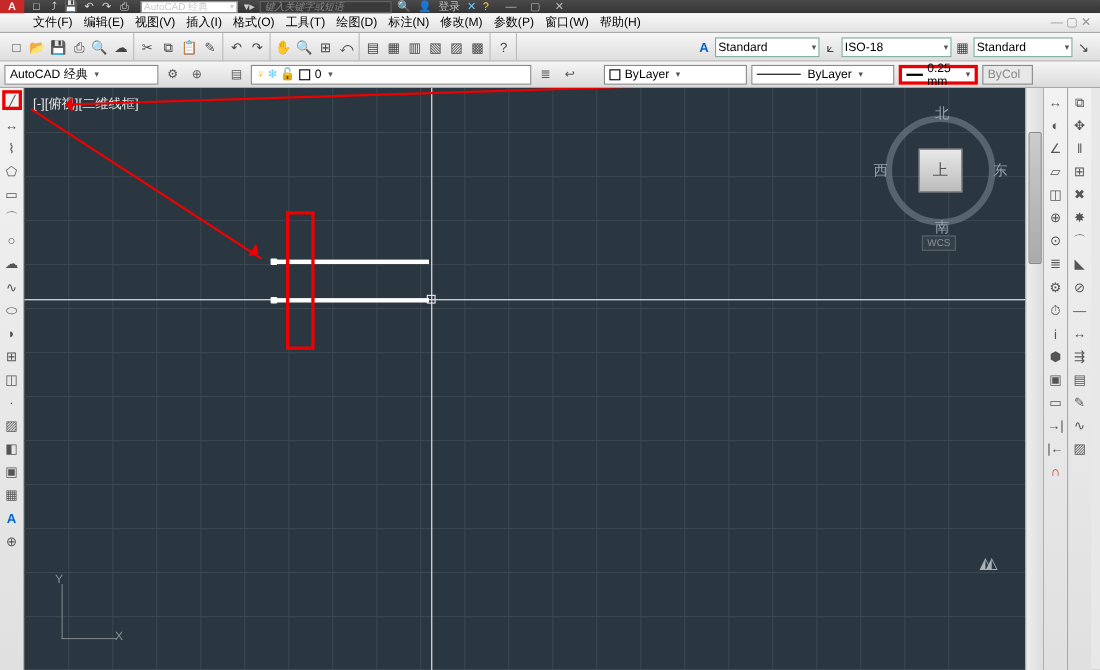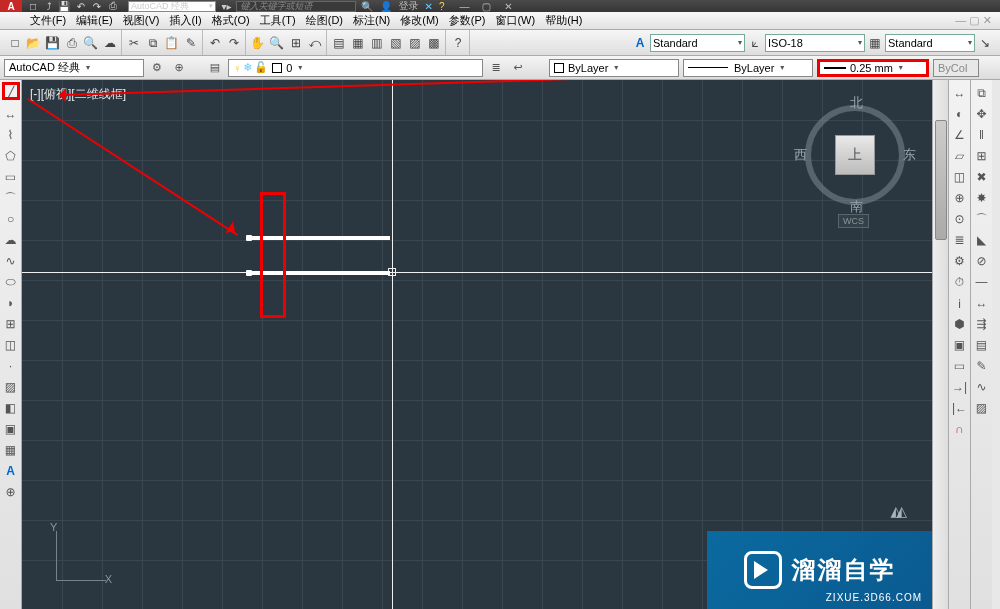--- a/index.html
+++ b/index.html
@@ -231,21 +231,21 @@
   <div class="combo" style="width:130px">
     <span style="width:10px;height:10px;background:#fff;border:1px solid #000;margin-right:4px"></span>
     <span>ByLayer</span>
       <span class="arrow">▾</span>
   </div>
   <div class="combo" style="width:130px">
     <span style="width:40px;height:1px;background:#000;margin-right:6px"></span>
     <span>ByLayer</span>
       <span class="arrow">▾</span>
   </div>
-  <div class="combo lineweight-box" style="width:112px">
+  <div class="combo lineweight-box" style="width:72px">
     <span style="width:22px;height:2px;background:#000;margin-right:4px"></span>
     <span>0.25 mm</span>
       <span class="arrow">▾</span>
   </div>
   <div class="combo" style="width:46px;background:#e8e8e8;color:#888">
     <span>ByCol</span>
   </div>
 </div>
 
 <div class="main">
@@ -345,27 +345,20 @@
 
       <div class="ucs">
         <div class="ax-y"></div>
           <div class="ax-x"></div>
         <div class="y">Y</div>
         <div class="x">X</div>
       </div>
 
       <div class="navtri">◭◭</div>
 
-      <div class="watermark">
-        <div class="play"></div>
-        <div>
-          <div class="txt">溜溜自学</div>
-        </div>
-        <div class="sub">ZIXUE.3D66.COM</div>
-      </div>
     </div>
     <div class="canvas-scroll-v">
       <div class="thumb"></div>
     </div>
   </div>
 
   <div class="right-panels">
     <div class="right-toolbar">
       <div class="tbtn">↔</div>
       <div class="tbtn">◐</div>

